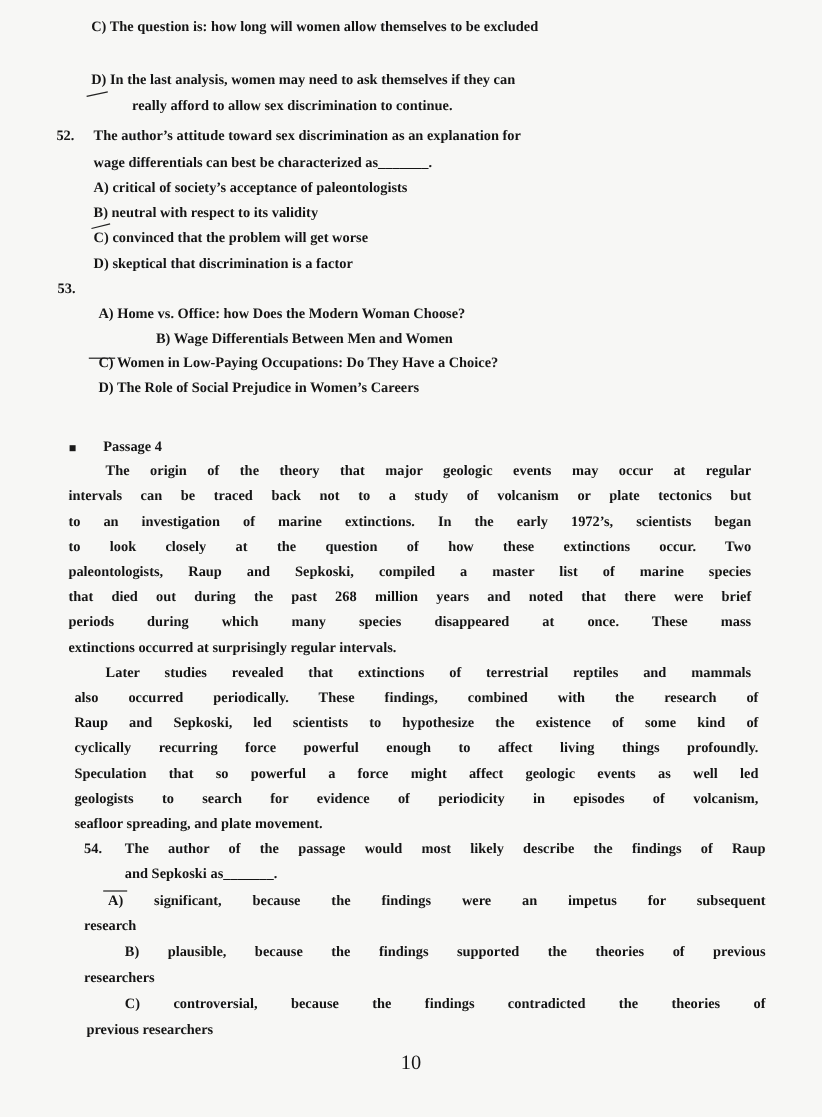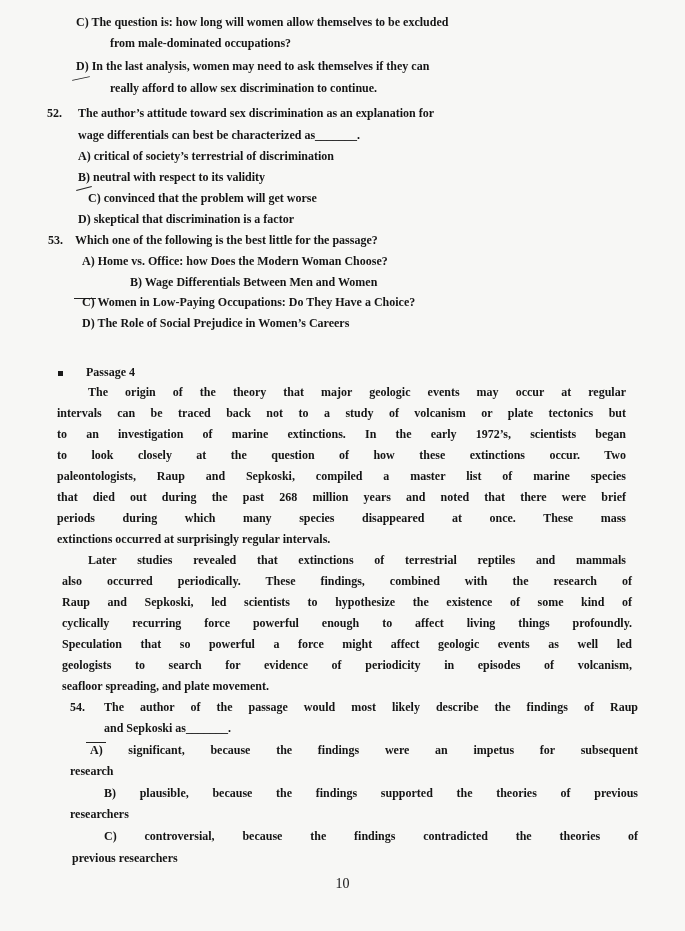--- a/index.html
+++ b/index.html
@@ -39,50 +39,48 @@
       width: 5px;
       height: 5px;
       background: #1a1a1a;
     }
     .pagenum {
       position: absolute;
       left: 0;
       width: 685px;
       text-align: center;
       top: 876px;
-      font-size: 14px;
+      font-size: 17px;
       font-weight: normal;
     }
     .mark {
       position: absolute;
       border-bottom: 1.5px solid #222;
     }
   </style>
 </head>
 <body>
 
 <div class="page">
 
   <div class="line" style="left:76px;top:12px;">C) The question is: how long will women allow themselves to be excluded</div>
-  <div class="line" style="left:110px;top:33px;">from male-dominated occupations?</div>
   <div class="line" style="left:76px;top:56px;">D) In the last analysis, women may need to ask themselves if they can</div>
   <div class="mark" style="left:72px;top:78px;width:18px;transform:rotate(-12deg);"></div>
   <div class="line" style="left:110px;top:78px;">really afford to allow sex discrimination to continue.</div>
 
   <div class="line" style="left:47px;top:103px;">52.</div>
   <div class="line" style="left:78px;top:103px;">The author’s attitude toward sex discrimination as an explanation for</div>
   <div class="line" style="left:78px;top:125px;">wage differentials can best be characterized as_______.</div>
-  <div class="line" style="left:78px;top:146px;">A) critical of society’s terrestrial of discrimination</div>
+  <div class="line" style="left:78px;top:146px;">A) critical of society’s acceptance of paleontologists</div>
   <div class="line" style="left:78px;top:167px;">B) neutral with respect to its validity</div>
   <div class="mark" style="left:76px;top:188px;width:16px;transform:rotate(-14deg);"></div>
-  <div class="line" style="left:88px;top:188px;text-align:right;">C) convinced that the problem will get worse</div>
+  <div class="line" style="left:78px;top:188px;text-align:right;">C) convinced that the problem will get worse</div>
   <div class="line" style="left:78px;top:209px;">D) skeptical that discrimination is a factor</div>
 
   <div class="line" style="left:48px;top:230px;">53.</div>
-  <div class="line" style="left:75px;top:230px;">Which one of the following is the best little for the passage?</div>
   <div class="line" style="left:82px;top:251px;">A) Home vs. Office: how Does the Modern Woman Choose?</div>
   <div class="line" style="left:82px;top:272px;margin-left:48px;">B) Wage Differentials Between Men and Women</div>
   <div class="mark" style="left:74px;top:298px;width:22px;"></div>
   <div class="line" style="left:82px;top:292px;">C) Women in Low-Paying Occupations: Do They Have a Choice?</div>
   <div class="line" style="left:82px;top:313px;">D) The Role of Social Prejudice in Women’s Careers</div>
 
   <div class="bullet"></div>
   <div class="line" style="left:86px;top:362px;">Passage 4</div>
 
   <div class="line justify" style="left:88px;top:382px;width:538px;">The origin of the theory that major geologic events may occur at regular</div>

